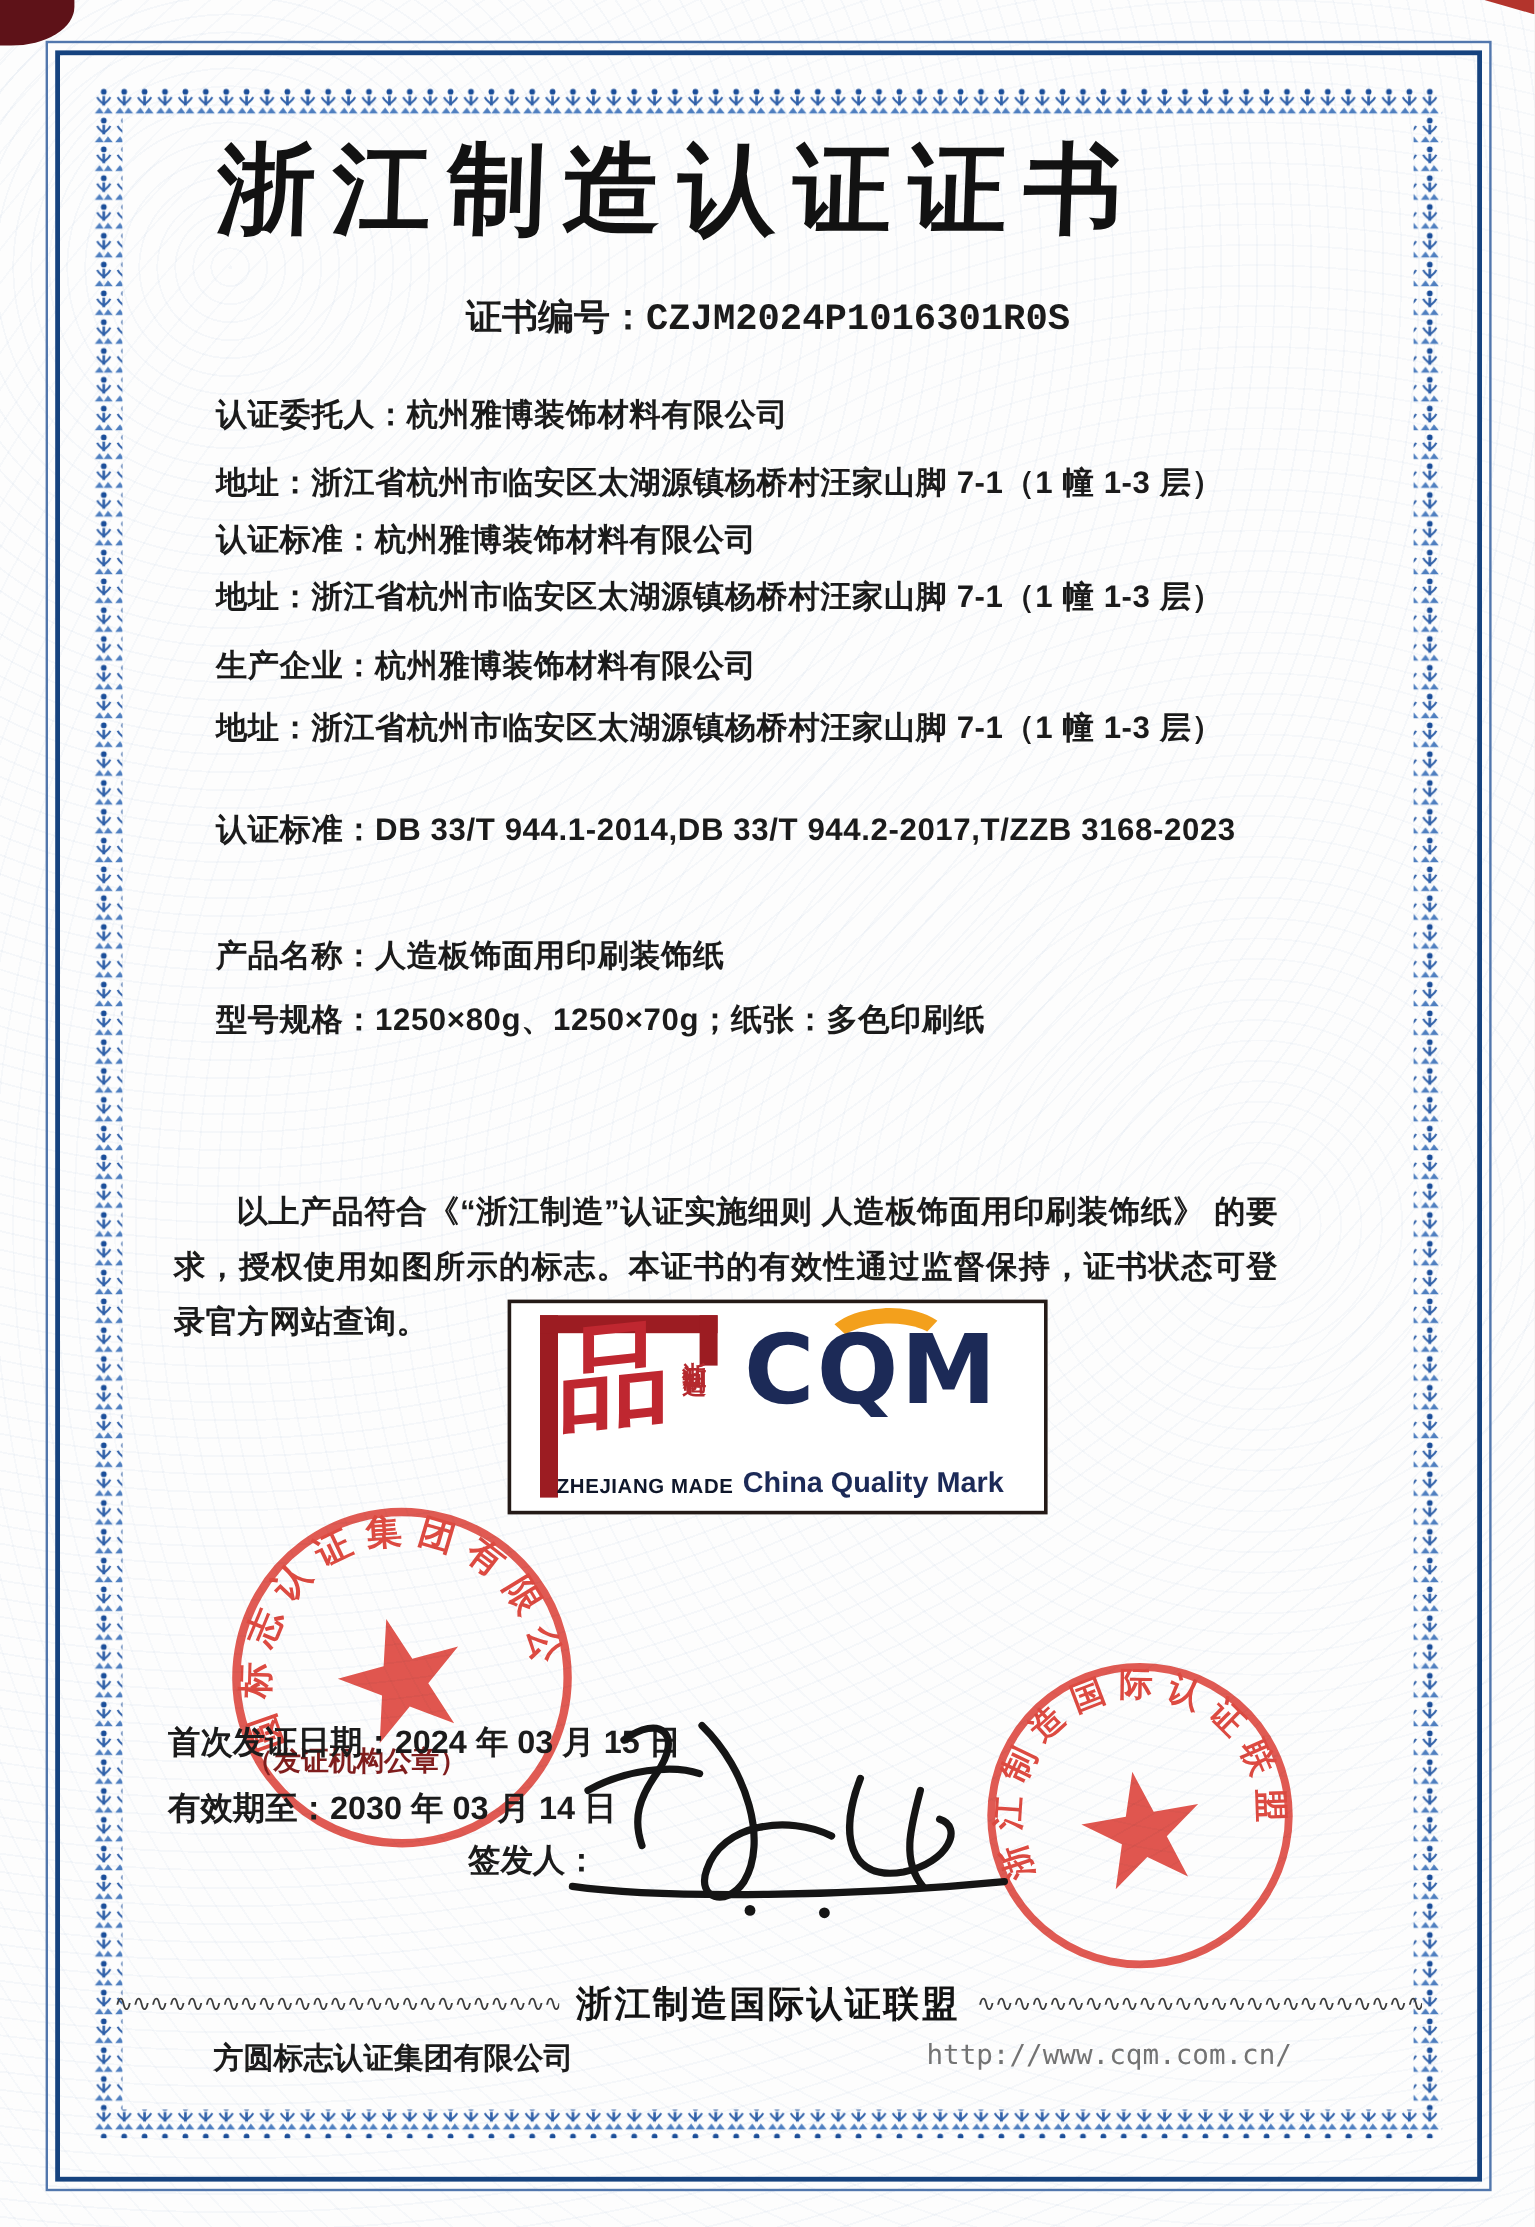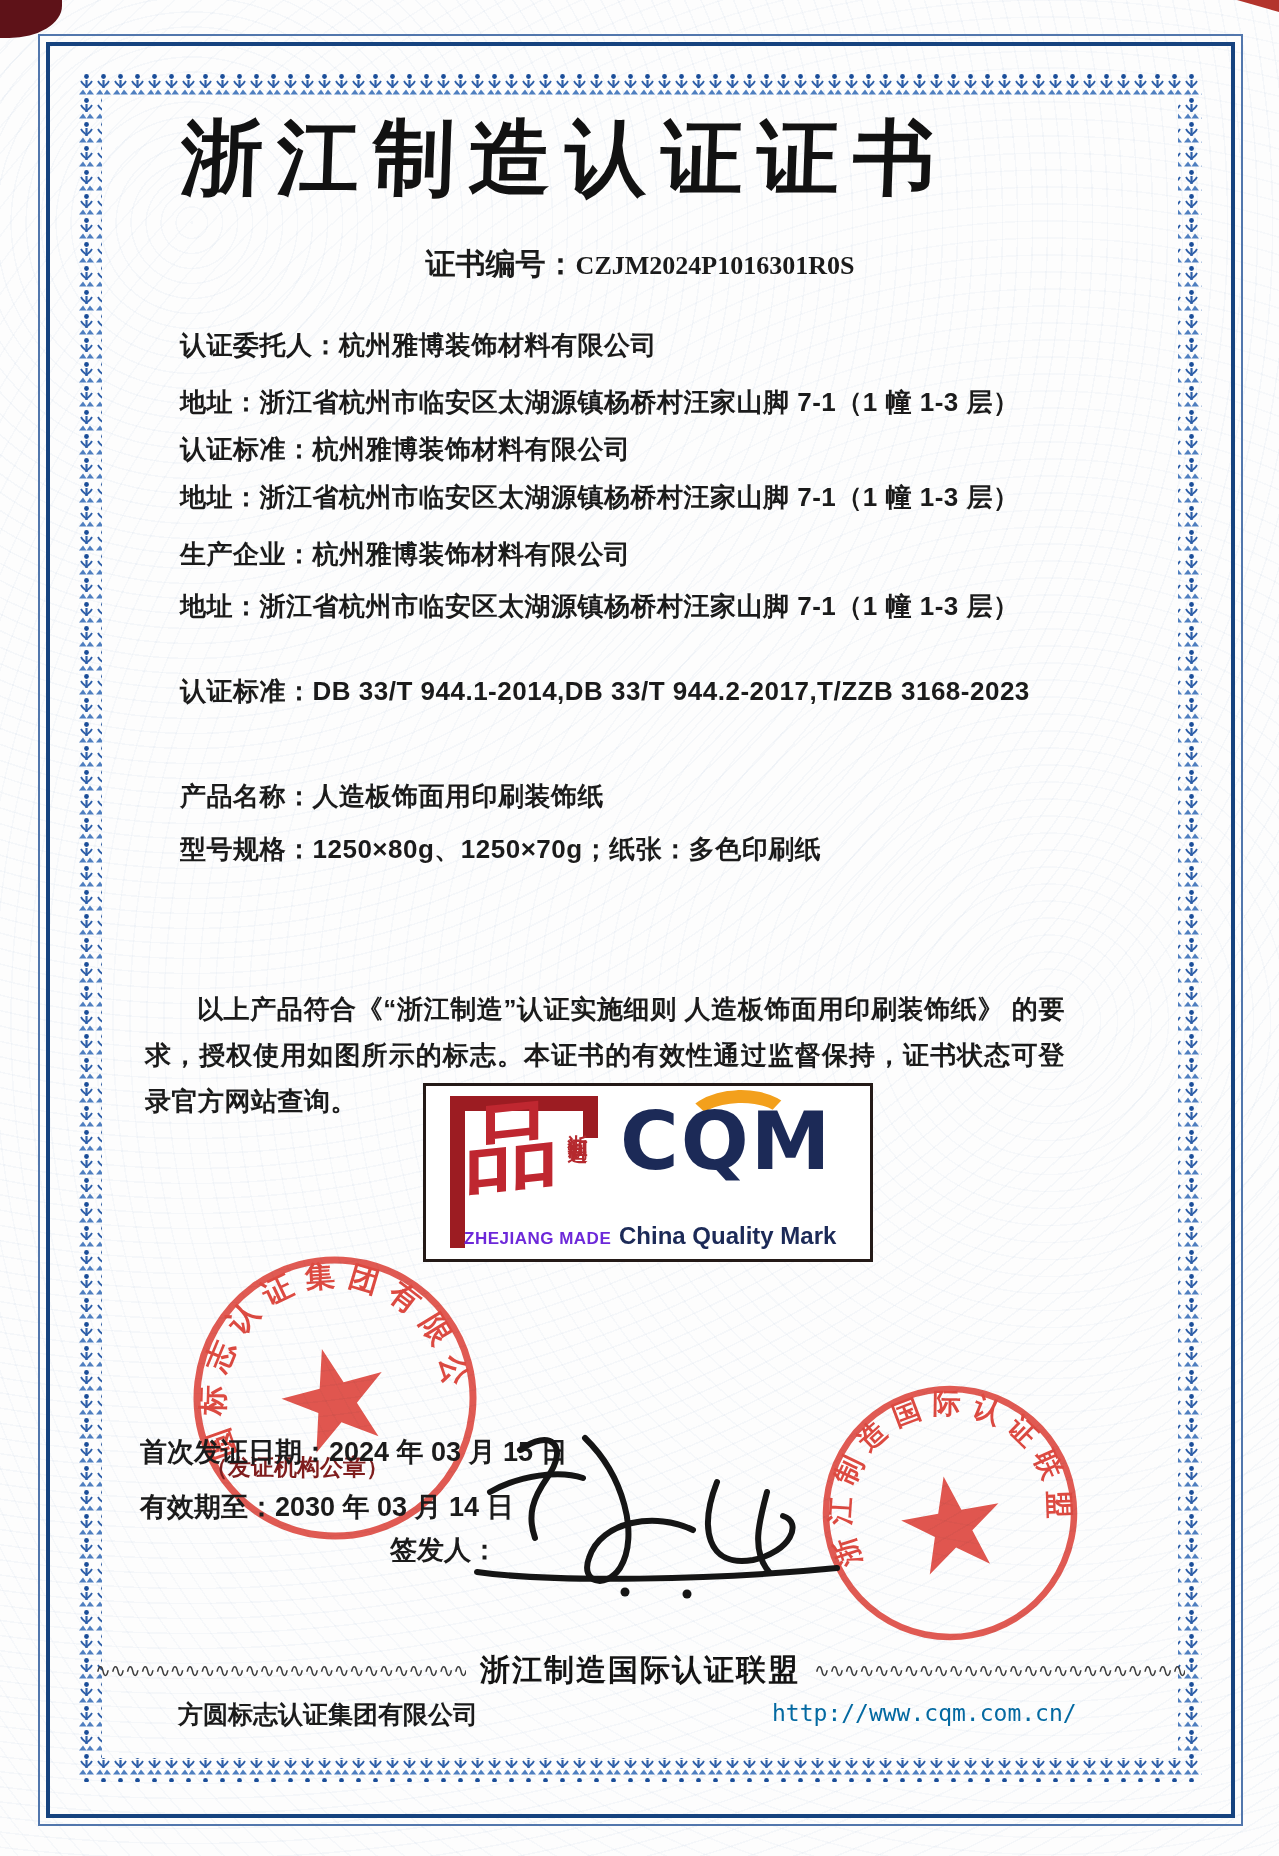--- a/index.html
+++ b/index.html
@@ -25,52 +25,52 @@
   
   .title{
     position:absolute;left:60px;top:104px;width:1010px;text-align:center;
     font-family:"DejaVu Serif",serif;font-size:82px;font-weight:900;
     letter-spacing:14px;color:#121212;transform:skewX(-2deg);
   }
   .certno{
     position:absolute;left:60px;top:244px;width:1160px;text-align:center;
     font-weight:700;font-size:30px;white-space:nowrap;
   }
-  .certno .val{font-family:Liberation Serif, serif;font-size:26px;letter-spacing:0;margin-top:40px;}
+  .certno .val{font-family:Liberation Mono, monospace;font-size:31px;letter-spacing:0;margin-top:40px;}
   .fline{
     position:absolute;left:180px;width:1020px;
     font-weight:700;font-size:26px;letter-spacing:.5px;white-space:nowrap;
   }
   .statement{
     position:absolute;left:145px;top:986px;width:920px;
     font-weight:700;font-size:26px;line-height:46px;letter-spacing:.5px;
     text-indent:2em;text-align:justify;
   }
   
   .logobox{position:absolute;left:423px;top:1083px;width:450px;height:179px;background:#fff;border:3px solid #241a17;box-sizing:border-box;}
   .zj-bar{position:absolute;background:#9c1c22;}
   .zj-glyph{position:absolute;left:40px;top:14px;font-family:"DejaVu Serif",serif;font-size:92px;font-weight:900;color:#bf2730;transform:rotate(-6deg) skewX(-6deg);line-height:1;}
   .zj-vert{position:absolute;left:139px;top:33px;writing-mode:vertical-rl;font-size:20px;font-weight:700;color:#b5292e;letter-spacing:3px;}
-  .zj-cap{position:absolute;left:38px;top:143px;font-size:17px;font-weight:800;color:#6d28d9;letter-spacing:.5px;white-space:nowrap;}
+  .zj-cap{position:absolute;left:38px;top:143px;font-size:17px;font-weight:800;color:#0f172a;letter-spacing:.5px;white-space:nowrap;}
   .cqm-arc{position:absolute;left:258px;top:4px;width:84px;height:38px;border:13px solid transparent;border-top:13px solid #f3a01c;border-radius:50%;transform:rotate(-2deg);}
   .cqm-word{position:absolute;left:194px;top:16px;font-family:"DejaVu Sans",sans-serif;font-size:80px;font-weight:800;letter-spacing:2px;color:#1c2a57;line-height:1;}
   .cqm-cap{position:absolute;left:193px;top:136px;font-size:24px;font-weight:700;color:#1c2a57;white-space:nowrap;}
   
   .seal{position:absolute;mix-blend-mode:multiply;opacity:.92;}
   .seal-note{position:absolute;left:205px;top:1452px;font-size:23px;font-weight:700;color:#7f1d1d;}
   
   .dline{position:absolute;left:140px;font-size:27px;font-weight:700;white-space:nowrap;}
   .signer{position:absolute;left:390px;top:1532px;font-size:27px;font-weight:700;}
   .sig{position:absolute;left:465px;top:1420px;}
   
   .foot-row{position:absolute;left:95px;top:1650px;width:1090px;display:flex;align-items:center;gap:14px;}
   .wave{flex:1;overflow:hidden;white-space:nowrap;font-size:19px;color:#3c3c3c;letter-spacing:-1px;line-height:1;}
   .alliance{font-size:30px;font-weight:800;letter-spacing:2px;white-space:nowrap;color:#141414;}
   .foot-co{position:absolute;left:178px;top:1698px;font-size:25px;font-weight:700;}
-  .foot-url{position:absolute;left:772px;top:1700px;font-family:"DejaVu Sans Mono",monospace;font-size:23px;color:#0369a1;}
+  .foot-url{position:absolute;left:772px;top:1700px;font-family:"DejaVu Sans Mono",monospace;font-size:23px;color:#737373;}
 </style>
 </head>
 <body>
 
 <div class="page">
 
   <div class="corner-tl"></div>
   <div class="corner-tr"></div>
   <div class="frame-outer"></div>
   <div class="frame-main"></div>

